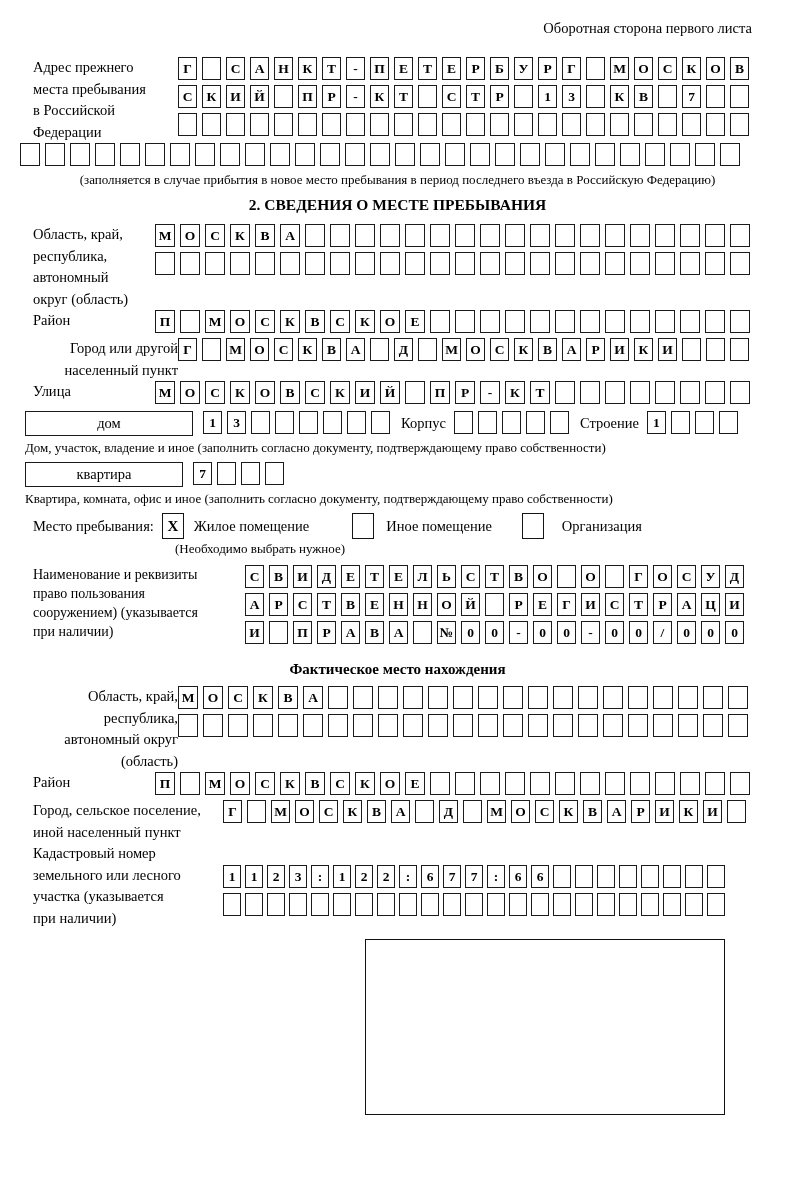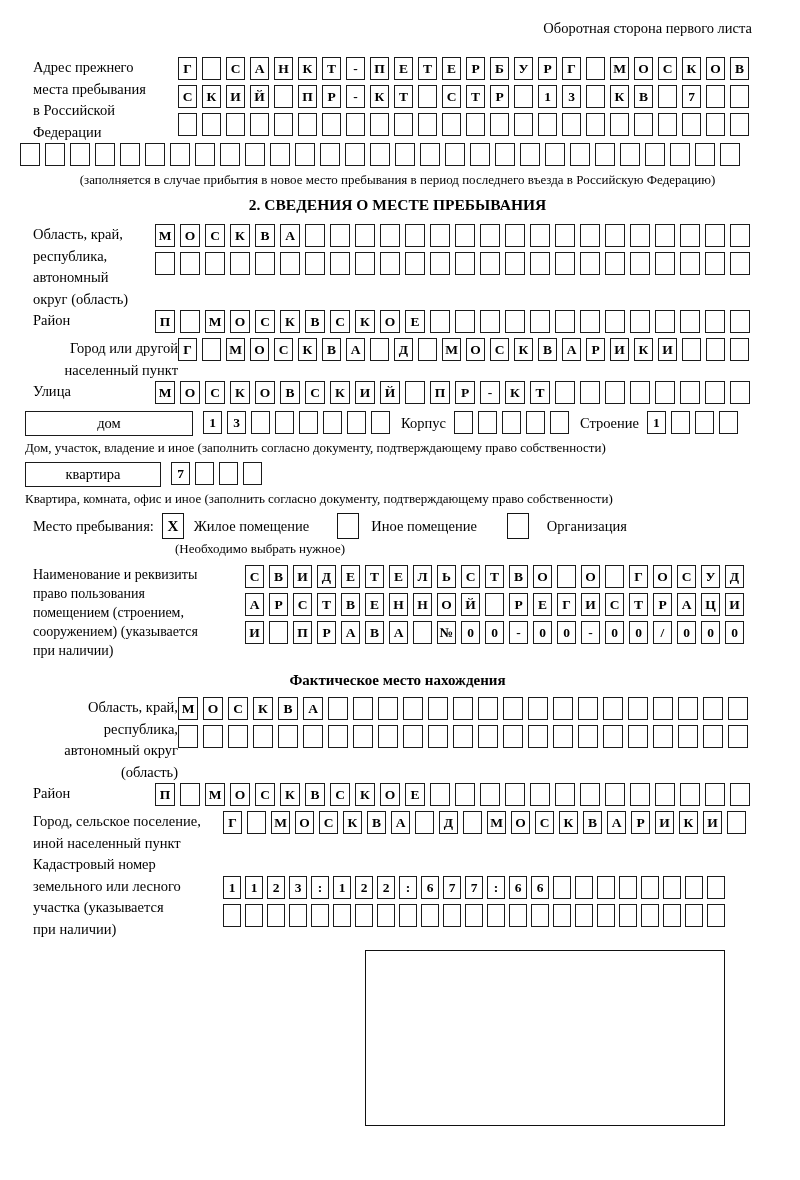--- a/index.html
+++ b/index.html
@@ -368,46 +368,45 @@
     <div class="cellrow" style="margin-bottom:0;">
         <span class="cell">1</span>
         <span class="cell"></span>
         <span class="cell"></span>
         <span class="cell"></span>
       </div>
   </div>
   <div class="hint mb6">Дом, участок, владение и иное (заполнить согласно документу, подтверждающему право собственности)</div>
 
   <div class="house-row">
-    <div class="wide-box" style="width:136px; margin-right:10px;">квартира</div>
+    <div class="wide-box" style="width:158px; margin-right:10px;">квартира</div>
     <div class="cellrow" style="margin-bottom:0;">
         <span class="cell">7</span>
         <span class="cell"></span>
         <span class="cell"></span>
         <span class="cell"></span>
       </div>
   </div>
   <div class="hint mb4">Квартира, комната, офис и иное (заполнить согласно документу, подтверждающему право собственности)</div>
 
   <div class="stay-row">
     <span style="padding-left:8px; margin-right:8px;">Место пребывания:</span>
     <span class="checkbox">X</span>
-    <span style="margin:0 28px 0 10px;">Жилое помещение</span>
+    <span style="margin:0 43px 0 10px;">Жилое помещение</span>
     <span class="checkbox"></span>
     <span style="margin:0 30px 0 12px;">Иное помещение</span>
     <span class="checkbox"></span>
     <span style="margin-left:18px;">Организация</span>
   </div>
   <div class="stay-note">(Необходимо выбрать нужное)</div>
 
   <div class="field mt4">
     <div class="label w215" style="line-height:19px; font-size:14px;">
         <div>Наименование и реквизиты</div>
         <div>право пользования</div>
-        <div>помещением (строением,</div>
         <div>сооружением) (указывается</div>
         <div>при наличии)</div>
       </div>
     <div class="rows">
       <div class="cellrow">
           <span class="cell">С</span>
           <span class="cell">В</span>
           <span class="cell">И</span>
           <span class="cell">Д</span>
           <span class="cell">Е</span>

